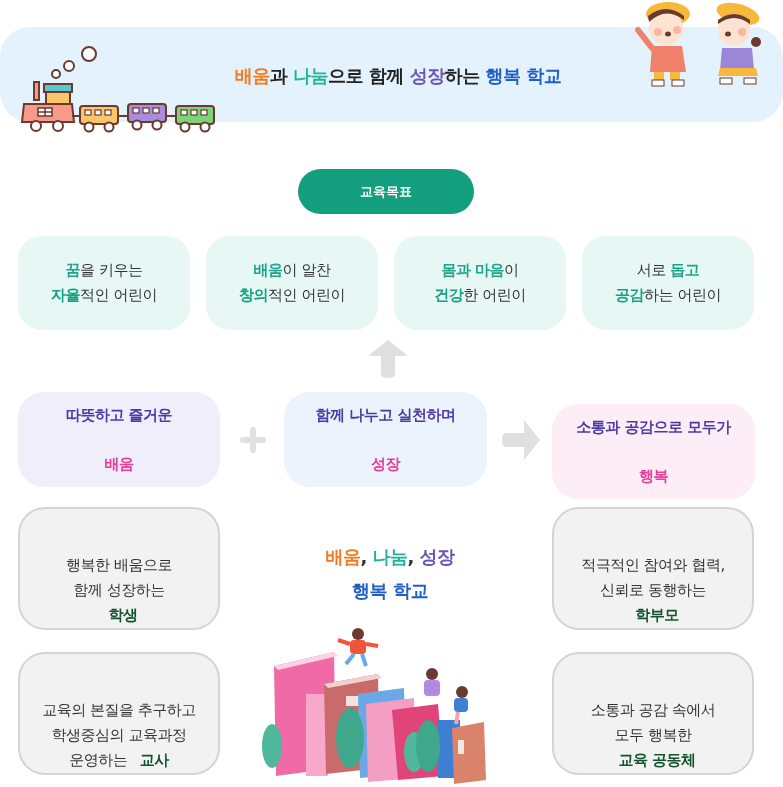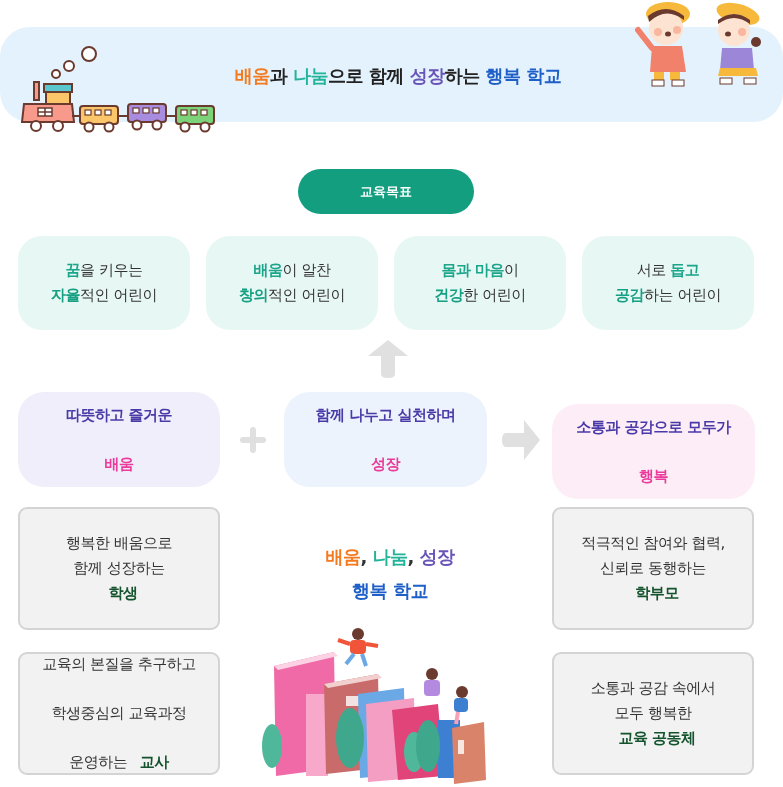--- a/index.html
+++ b/index.html
@@ -48,27 +48,27 @@
     position: absolute; top: 392px; height: 95px; border-radius: 26px;
     display: flex; flex-direction: column; align-items: center; justify-content: center;
     font-size: 15px; font-weight: bold; line-height: 25px; color: #4a3aa8; letter-spacing: -0.5px; gap: 24px;
   }
   .vb1 { left: 18px; width: 202px; background: #f0eefb; }
   .vb2 { left: 284px; width: 203px; background: #ecf3fd; }
   .vb3 { left: 552px; width: 203px; background: #fcedf6; margin-top: 12px; }
 
   .member-box {
     position: absolute; width: 202px; height: 123px;
-    background: #f2f2f2; border: 2px solid #d4d4d4; border-radius: 9px;
-    display: flex; flex-direction: column; align-items: center; justify-content: center;
+    background: #f2f2f2; border: 2px solid #d4d4d4; border-radius: 27px;
+    display: flex; flex-direction: column; align-items: center; justify-content: flex-end;
     font-size: 15px; line-height: 25px; color: #333; letter-spacing: -0.5px; text-align: center;
   }
   .mb-student { left: 18px; top: 507px; }
   .mb-parent { left: 552px; top: 507px; }
-  .mb-teacher { left: 18px; top: 652px; gap: 24px; }
+  .mb-teacher { left: 18px; top: 652px; }
   .mb-community { left: 552px; top: 652px; }
   .member-box .role { font-weight: bold; color: #14532d; margin-left: 8px; }
 
   .center-slogan {
     position: absolute; left: 260px; top: 540px; width: 260px; text-align: center;
     font-size: 18px; font-weight: bold; line-height: 34px; letter-spacing: -0.5px;
   }
   .center-slogan .sep { color: #333; font-weight: bold; }
 
   .books { position: absolute; left: 258px; top: 618px; width: 236px; height: 166px; }

